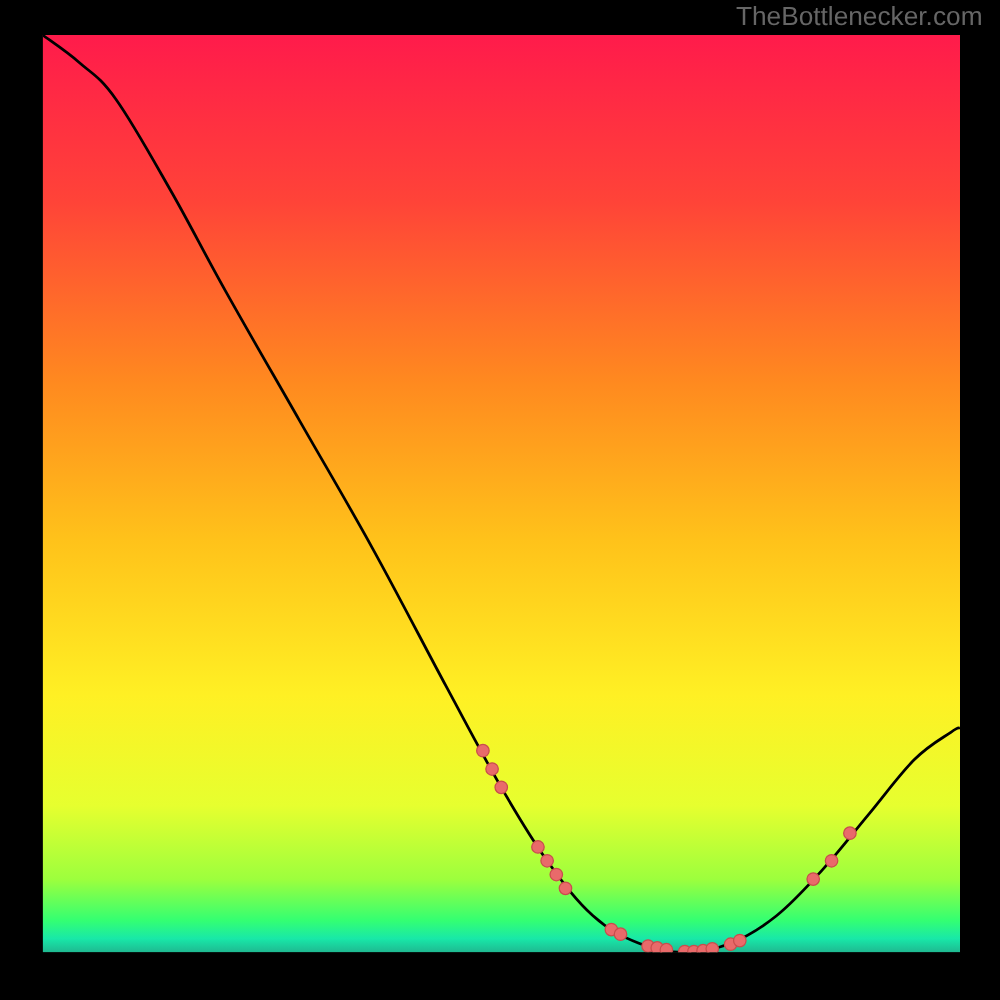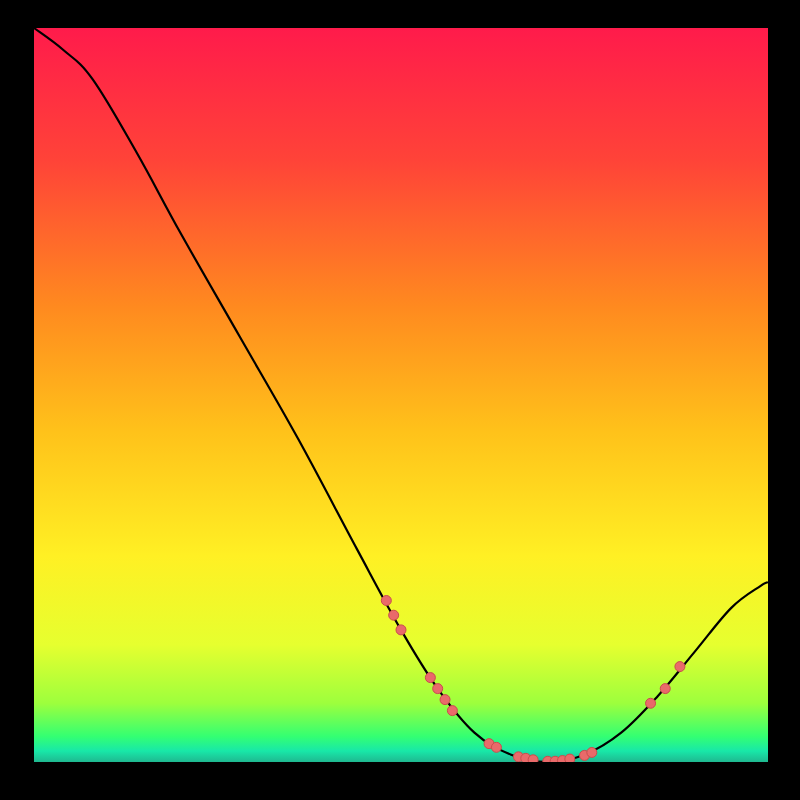--- a/index.html
+++ b/index.html
@@ -37,20 +37,21 @@
     inset: 0;
     width: 100%;
     height: 100%;
     display: block;
   }
   .gradient-rect { width: 100%; height: 100%; }
 </style>
 </head>
 <body>
 <div class="outer">
+  <div class="watermark">TheBottlenecker.com</div>
 
   <div class="plot">
     <svg viewBox="0 0 734 734" preserveAspectRatio="none">
       <defs>
         <linearGradient id="bg-grad" x1="0" y1="0" x2="0" y2="1">
 
         <stop offset="0%" stop-color="#ff1b4b"></stop>
             <stop offset="18%" stop-color="#ff4338"></stop>
             <stop offset="38%" stop-color="#ff8a1f"></stop>
             <stop offset="55.00000000000001%" stop-color="#ffc21a"></stop>

